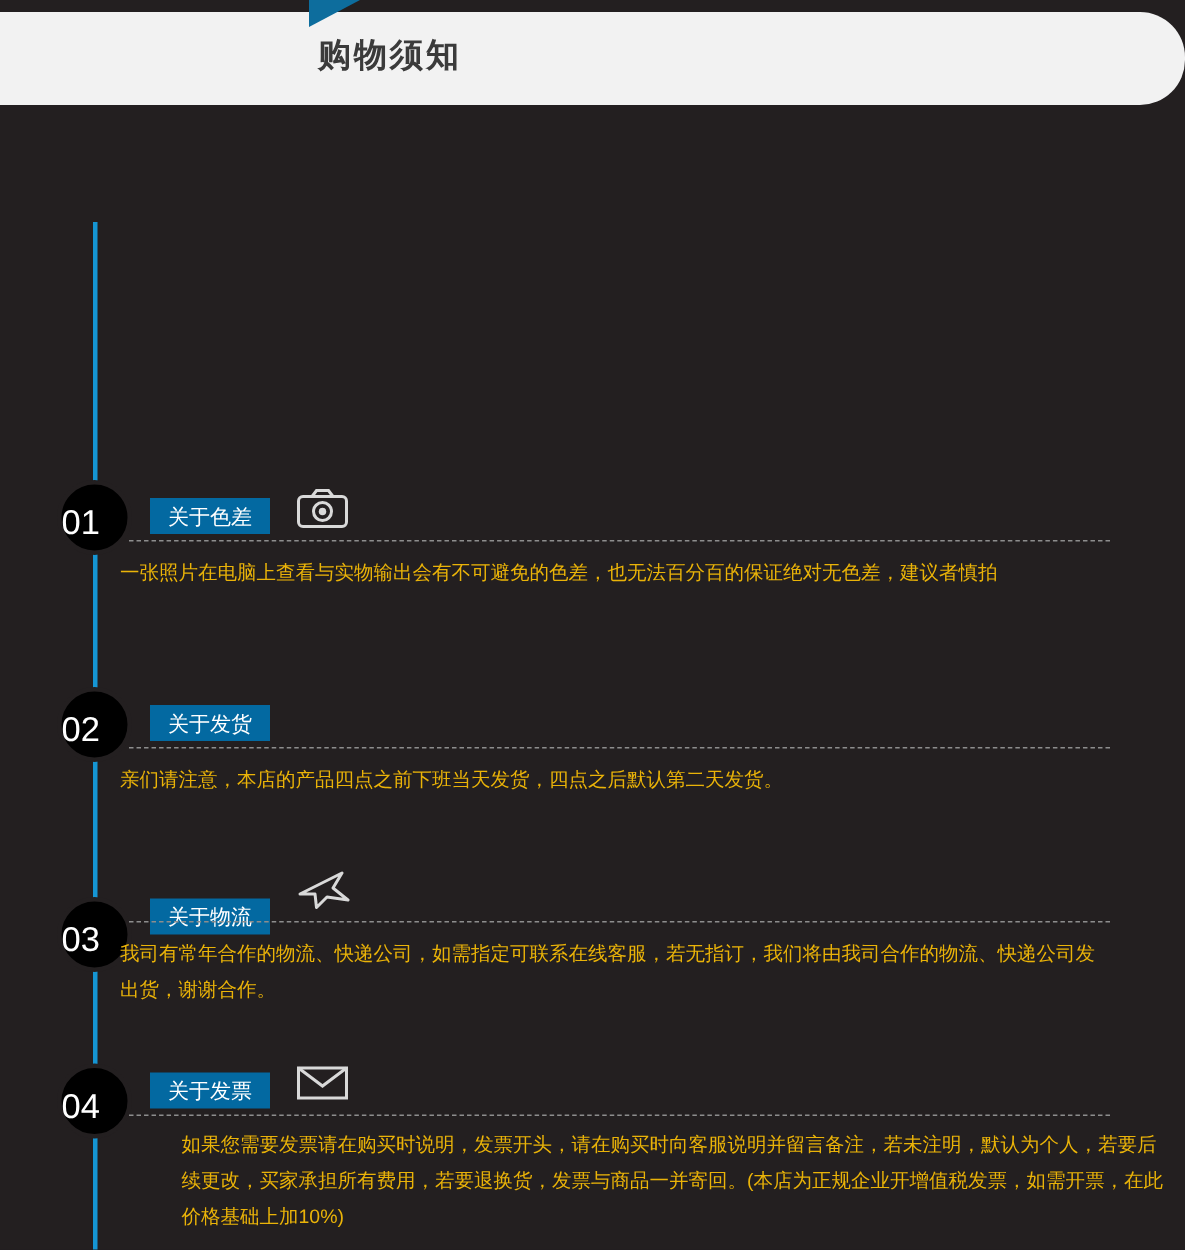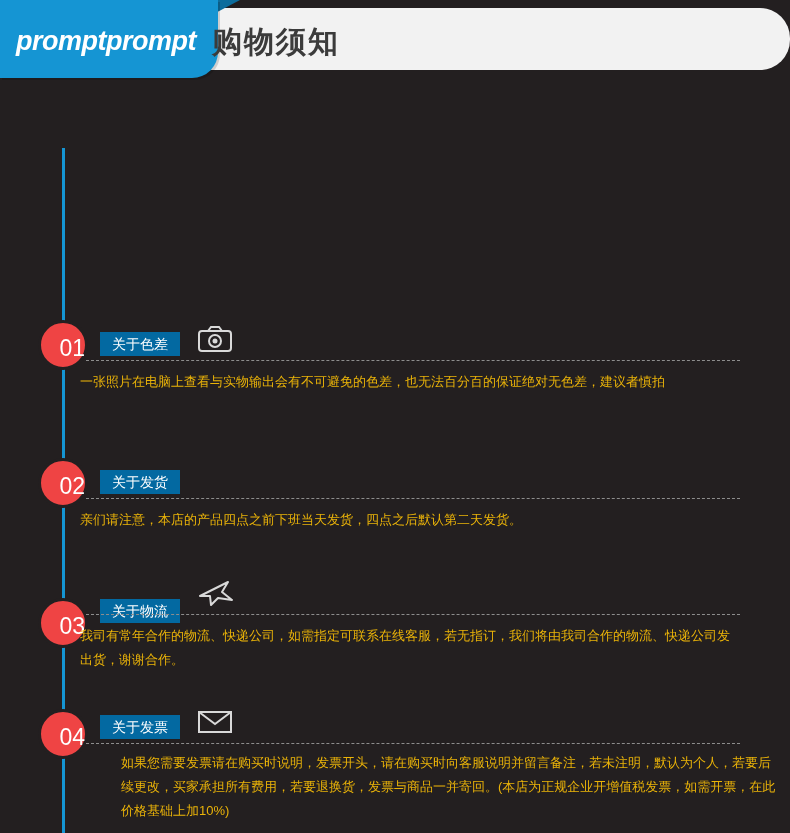--- a/index.html
+++ b/index.html
@@ -58,21 +58,21 @@
     font-size: 27px;
     font-weight: bold;
     font-style: italic;
     letter-spacing: -0.5px;
     white-space: nowrap;
   }
   .header-title {
     position: absolute;
     left: 212px;
     top: 22px;
-    font-size: 30px;
+    font-size: 22px;
     color: #3b3b3b;
     font-weight: bold;
     letter-spacing: 2px;
   }
 
   
   .timeline {
     position: absolute;
     left: 62px;
     top: 148px;
@@ -92,25 +92,25 @@
     position: relative;
     width: 790px;
   }
 
   .bullet {
     position: absolute;
     left: 38px;
     width: 50px;
     height: 50px;
     border-radius: 50%;
-    background: #ef4444;
+    background: #000000;
     color: #ffffff;
     font-size: 23px;
     line-height: 50px;
-    text-align: right;
+    text-align: left;
     font-family: "Liberation Sans", sans-serif;
     box-sizing: border-box;
     border: 3px solid #231f20;
   }
 
   .tag {
     position: absolute;
     left: 100px;
     height: 24px;
     line-height: 24px;
@@ -170,23 +170,20 @@
   #item-04 .body-text { top: 639px; }
 
   .camera-icon svg, .plane-icon svg, .mail-icon svg, .exchange-icon svg { display: block; }
 </style>
 </head>
 <body>
 
 <div class="header">
   <div class="header-band"></div>
   <div class="ribbon-fold"></div>
-  <div class="header-ribbon">
-    <div class="logo-text">promptprompt</div>
-  </div>
   <div class="header-title">购物须知</div>
 </div>
 
 <div class="timeline"></div>
 
 <div class="items">
 
   <div class="item" id="item-01">
     <div class="bullet">01</div>
     <div class="tag">关于色差</div>

